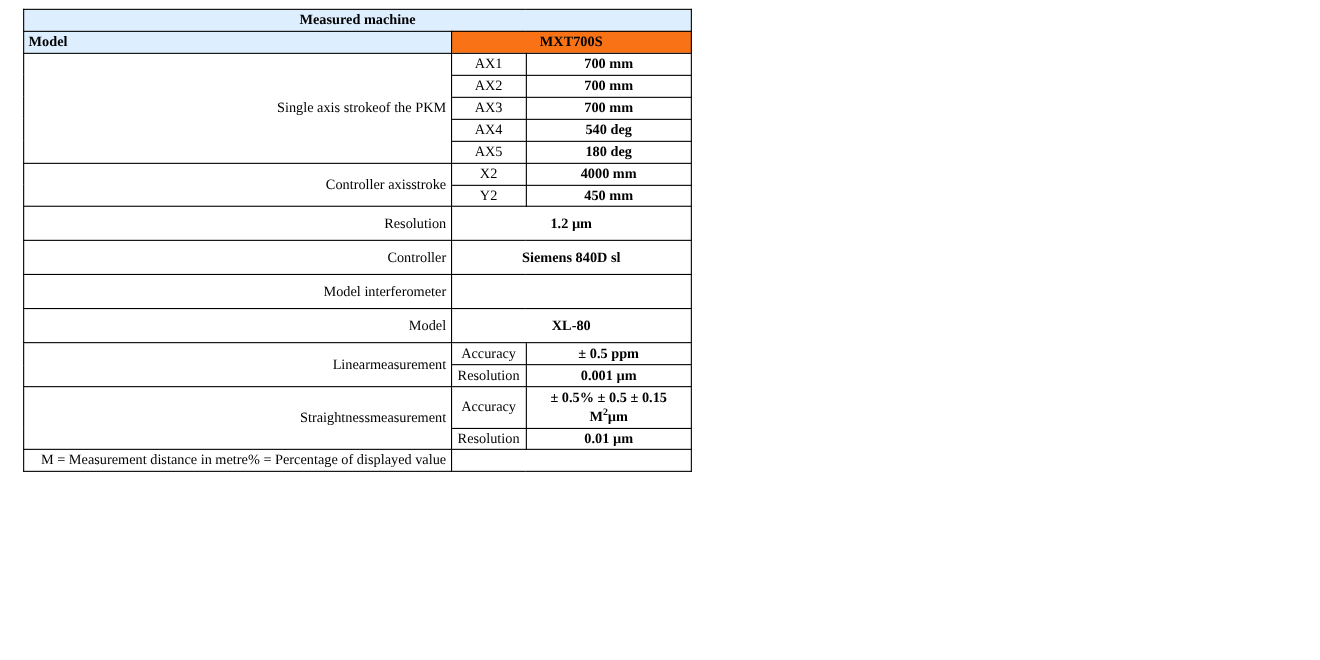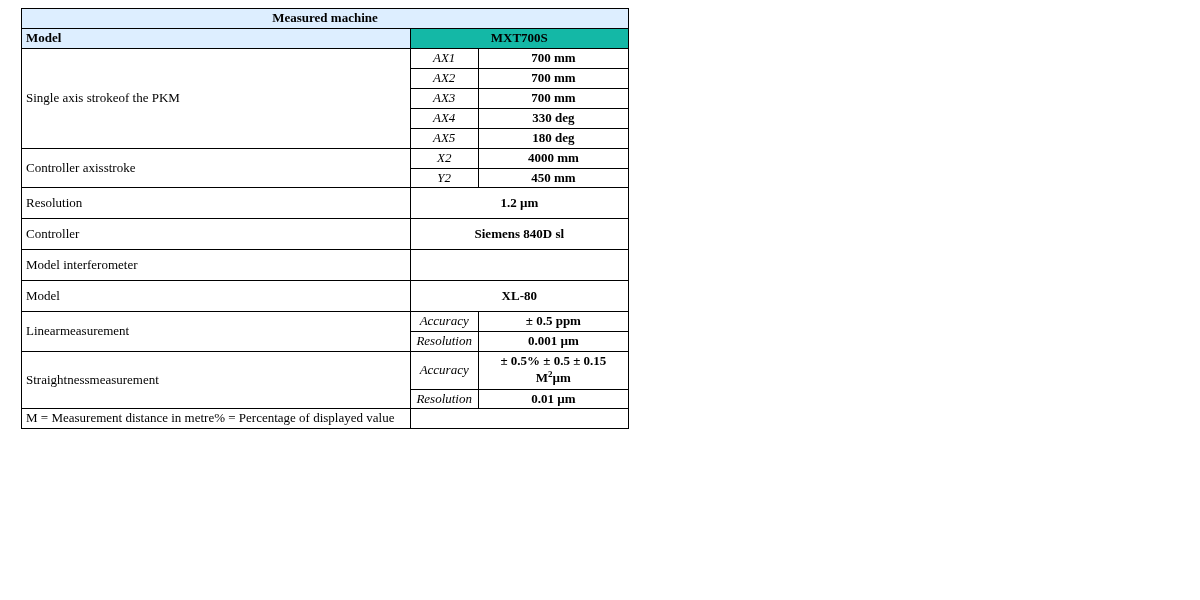--- a/index.html
+++ b/index.html
@@ -43,32 +43,31 @@
     font-weight: bold;
     font-size: 13px;
     padding: 4px 4px;
   }
   .hdr-left {
     background: #ddeeff;
     text-align: left;
     font-weight: bold;
   }
   .hdr-center {
-    background: #14b8a6;
+    background: #f97316;
     text-align: center;
     font-weight: bold;
   }
   .lbl {
-    text-align: left;
+    text-align: right;
     vertical-align: middle;
     font-family: Liberation Serif, serif;
   }
   .sub {
     text-align: center;
-    font-style: italic;
   }
   .val {
     text-align: center;
     font-weight: bold;
   }
   .c1 { width: 388px; }
   .c2 { width: 68px; }
   .c3 { width: 150px; }
   .tall { height: 26px; }
   sup { font-size: 9px; vertical-align: super; }
@@ -100,21 +99,21 @@
       <tr>
         <td class="sub">AX2</td>
         <td class="val">700 mm</td>
       </tr>
       <tr>
         <td class="sub">AX3</td>
         <td class="val">700 mm</td>
       </tr>
       <tr>
         <td class="sub">AX4</td>
-        <td class="val">330 deg</td>
+        <td class="val">540 deg</td>
       </tr>
       <tr>
         <td class="sub">AX5</td>
         <td class="val">180 deg</td>
       </tr>
 
       <tr>
         <td class="lbl" rowspan="2">Controller axisstroke</td>
         <td class="sub">X2</td>
         <td class="val">4000 mm</td>

